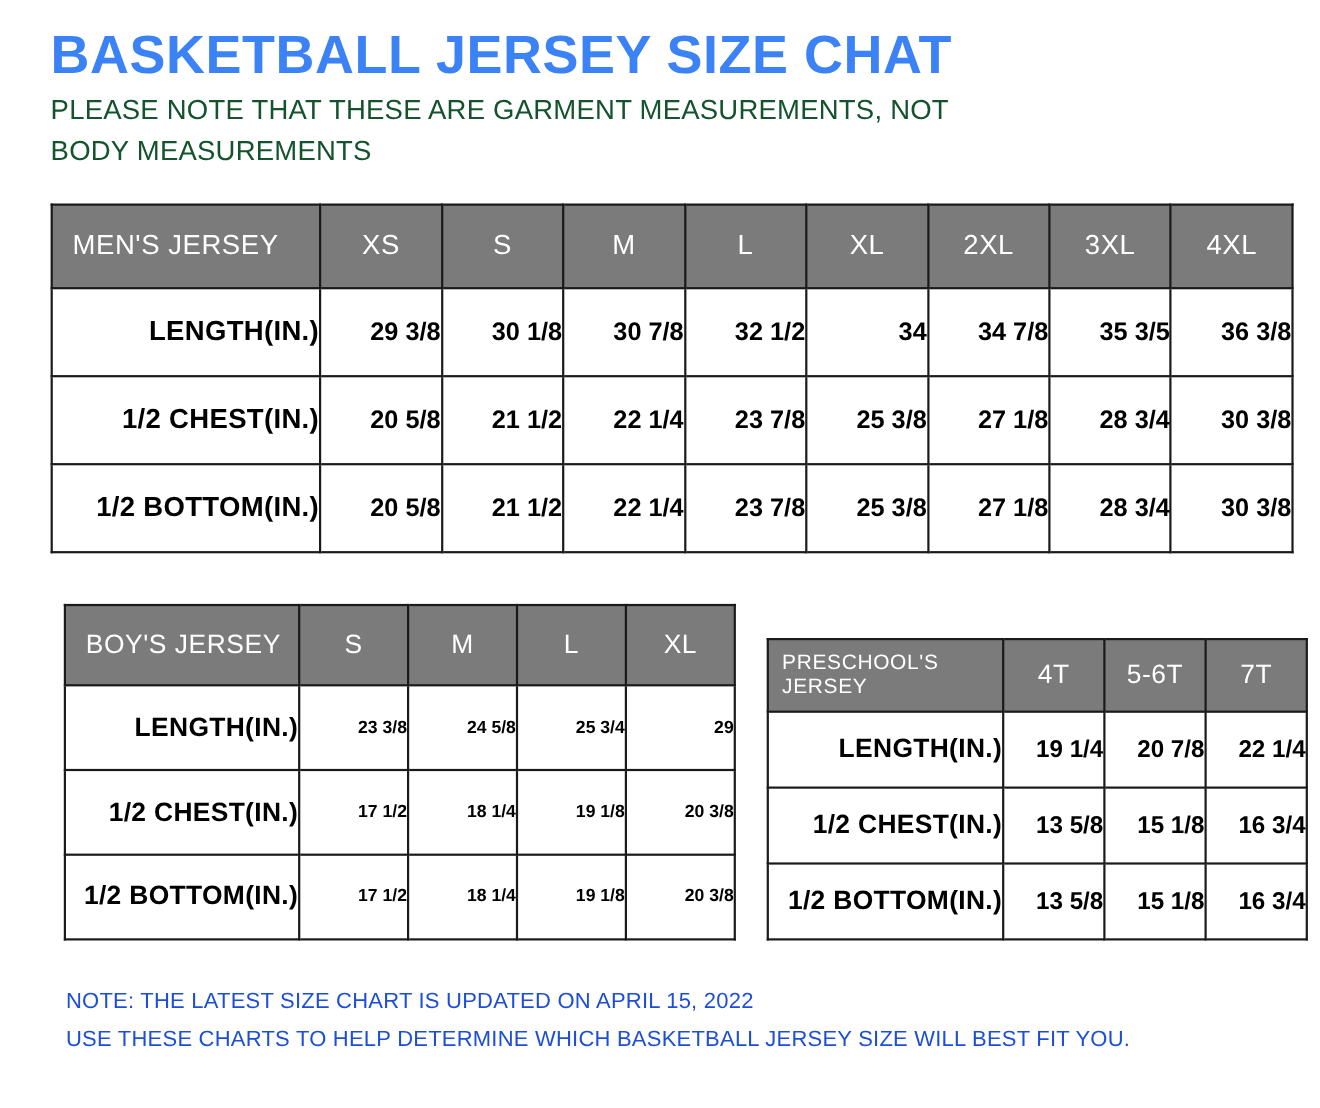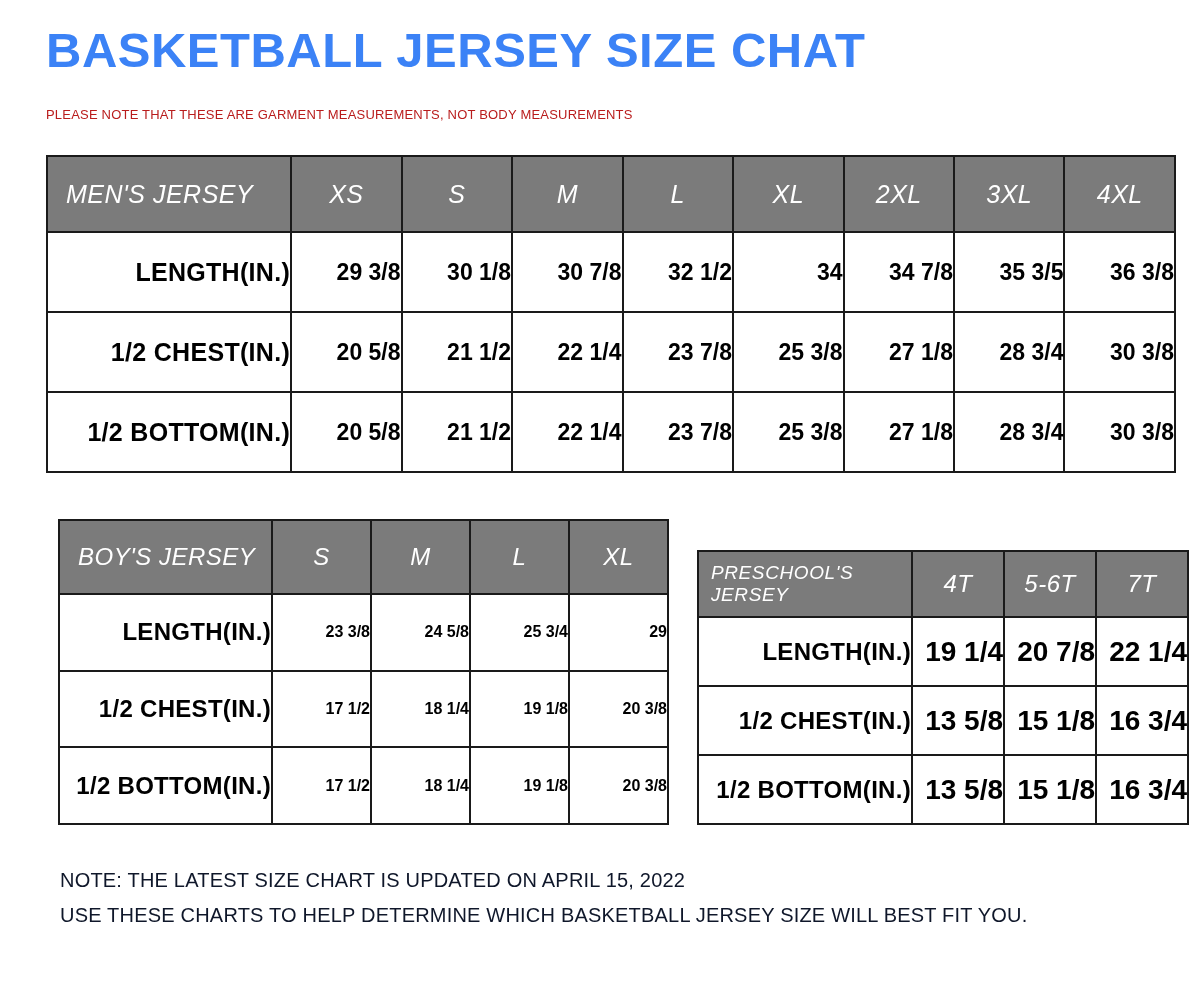--- a/index.html
+++ b/index.html
@@ -25,24 +25,24 @@
   .title {
     font-size: 49px;
     font-weight: bold;
     letter-spacing: 0.5px;
     color: #3b82f6;
     margin: 22px 0 0 22px;
     line-height: 1.15;
     white-space: nowrap;
   }
   .note-top {
-    color: #b91c1c;
-    font-size: 13px;
+    color: #14532d;
+    font-size: 25px;
     letter-spacing: 0.2px;
-    margin: 28px 0 0 22px;
+    margin: 4px 0 0 22px;
     line-height: 1.45;
     max-width: 860px;
   }
 
   table {
     border-collapse: collapse;
     table-layout: fixed;
   }
   table td, table th {
     border: 2px solid #1a1a1a;
@@ -52,21 +52,20 @@
     color: #000;
     padding: 0;
   }
   .hdr-row td {
     background: #7b7b7b;
     color: #ffffff;
     font-weight: normal;
     height: 74px;
     font-size: 25px;
     letter-spacing: 0.5px;
-    font-style: italic;
   }
   .hdr-row td.rowlabel-hdr {
     font-size: 25px;
     text-align: left;
     padding-left: 18px;
     letter-spacing: 0.5px;
   }
   .body-row td {
     height: 78px;
     font-size: 23px;
@@ -97,25 +96,25 @@
   #boys-table col.c-val { width: 99px; }
   #boys-table .hdr-row td { height: 64px; font-size: 24px; }
   #boys-table .body-row td { height: 67px; font-size: 16px; }
   #boys-table .body-row td.rowlabel { font-size: 24px; }
 
   #pre-table { width: 490px; margin-top: 31px; }
   #pre-table col.c-label { width: 214px; }
   #pre-table col.c-val { width: 92px; }
   #pre-table .hdr-row td { height: 64px; font-size: 24px; }
   #pre-table .hdr-row td.rowlabel-hdr { font-size: 19px; padding-left: 12px; letter-spacing: 0.6px; }
-  #pre-table .body-row td { height: 67px; font-size: 28px; }
+  #pre-table .body-row td { height: 67px; font-size: 22px; }
   #pre-table .body-row td.rowlabel { font-size: 24px; }
 
   .note-bottom {
-    color: #0f172a;
+    color: #1d4ed8;
     font-size: 20px;
     margin: 38px 0 0 36px;
     line-height: 1.75;
     letter-spacing: 0.2px;
   }
   .note-bottom div { white-space: nowrap; }
 </style>
 </head>
 <body>
 

